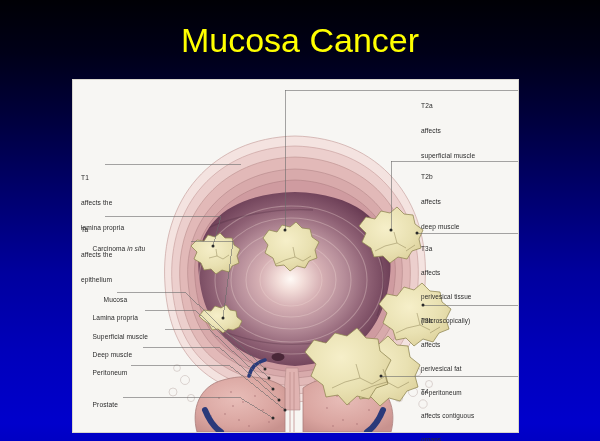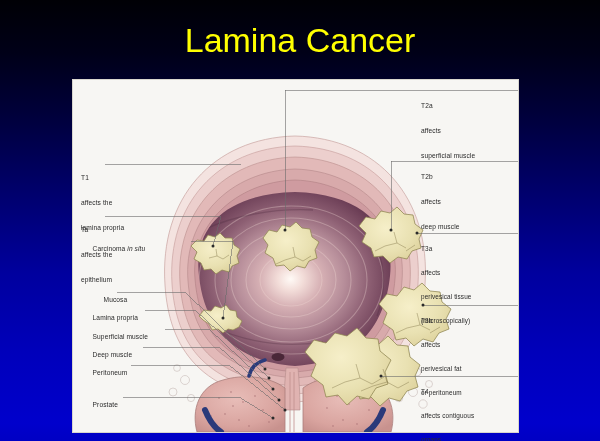--- a/index.html
+++ b/index.html
@@ -44,21 +44,21 @@
     letter-spacing:.1px;
   }
   .lbl i{font-style:italic;}
   .lbl.sm{font-size:6.4px;line-height:8px;}
 </style>
 </head>
 <body>
 
 <div id="slide">
 
-  <div id="title">Lamina Cancer</div>
+  <div id="title">Mucosa Cancer</div>
 
   <div id="panel">
 
     <svg id="fig" viewBox="0 0 445 352" xmlns="http://www.w3.org/2000/svg">
       <defs>
         <radialGradient id="lumenGrad" cx="48%" cy="50%" r="62%">
           <stop offset="0%" stop-color="#fffaf6"></stop>
           <stop offset="11%" stop-color="#f2dcd8"></stop>
           <stop offset="26%" stop-color="#d6b0b4"></stop>
           <stop offset="45%" stop-color="#b78e9a"></stop>

